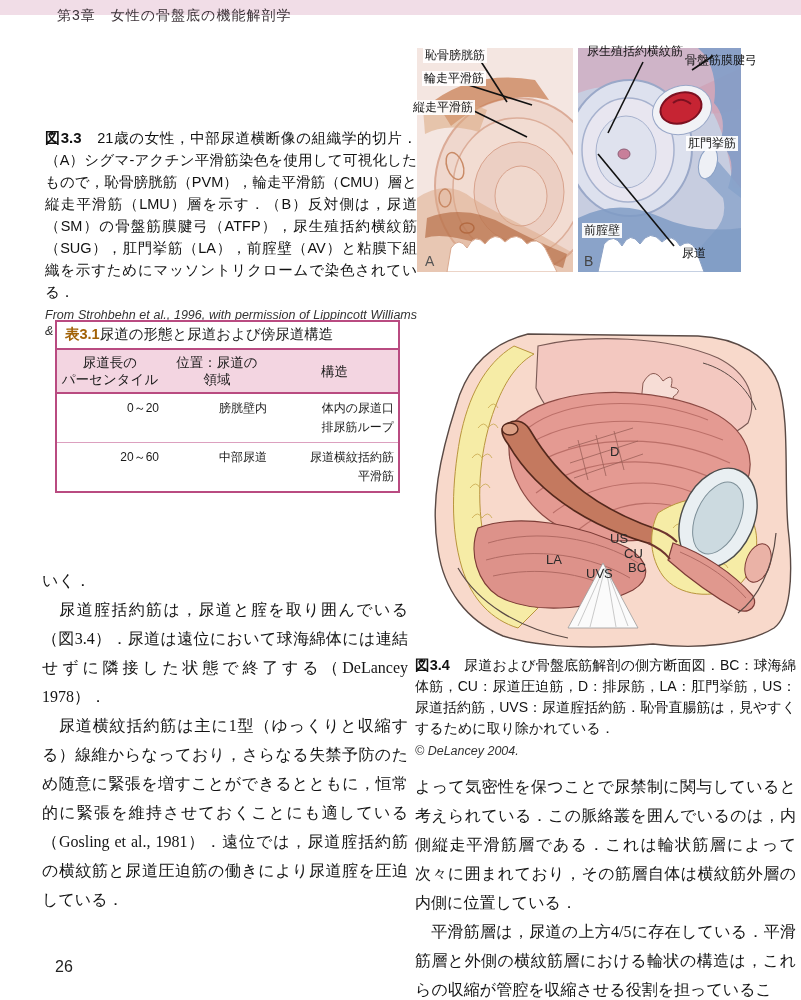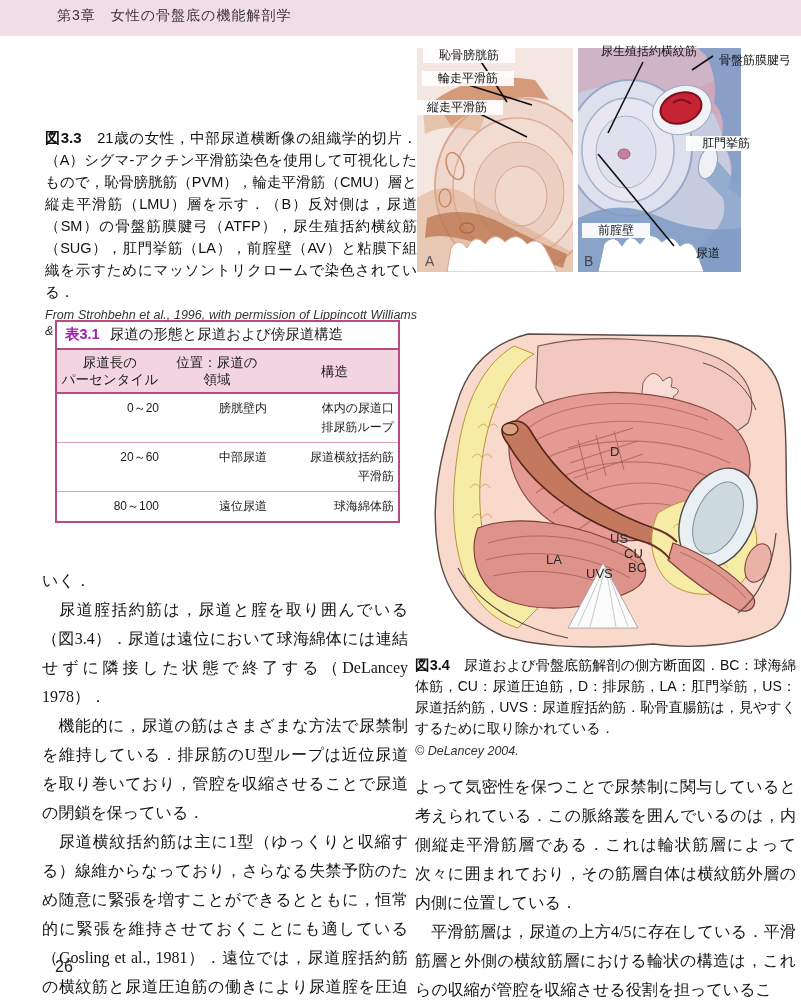--- a/index.html
+++ b/index.html
@@ -1,35 +1,35 @@
 <!DOCTYPE html>
 <html><head>
 <meta charset="utf-8">
 <style>
   html,body{margin:0;padding:0;background:#ffffff;}
   .page{position:relative;width:801px;height:1000px;background:#ffffff;overflow:hidden;
         font-family:"Liberation Sans",sans-serif;color:#1a1a1a;}
   
-  .chapter-bar{position:absolute;left:0;top:0;width:801px;height:36px;background:#f1dde7;}
+  .chapter-bar{position:absolute;left:0;top:0;width:801px;height:15px;background:#f1dde7;}
   .chapter-bar span{position:absolute;left:57px;top:7px;font-size:14px;color:#3c3338;letter-spacing:1px;}
   
   .fig33-cap{position:absolute;left:45px;top:127px;width:372px;font-size:14.5px;line-height:22px;text-align:justify;color:#111;}
   .fig33-cap b{font-size:15px;}
   .credit{font-style:italic;font-size:12.5px;line-height:16px;color:#333;margin-top:4px;}
   
   .histo{position:absolute;left:395px;top:40px;width:406px;height:240px;}
   .panel{position:absolute;top:8px;height:224px;}
   .panel svg{display:block;}
-  .histo-label{position:absolute;font-size:12px;color:#111;background:rgba(255,255,255,.92);padding:0 16px;line-height:15px;white-space:nowrap;}
+  .histo-label{position:absolute;font-size:12px;color:#111;background:rgba(255,255,255,.92);padding:0 2px;line-height:15px;white-space:nowrap;}
   .histo-label.plain{background:transparent;}
   .pointer-overlay{position:absolute;left:0;top:0;pointer-events:none;}
   
   .t31{position:absolute;left:55px;top:320px;width:341px;border:2px solid #b94b81;background:#fff;}
   .t31-title{padding:3px 8px 4px 8px;font-size:14.5px;border-bottom:2px solid #b94b81;}
-  .t31-title .lbl{color:#a21caf;font-weight:bold;margin-right:10px;}
+  .t31-title .lbl{color:#a16207;font-weight:bold;margin-right:0;}
   .t31 table{border-collapse:collapse;width:100%;}
   .t31 th{background:#f3d5e1;font-weight:normal;font-size:13.5px;line-height:17px;padding:4px 2px;text-align:center;white-space:pre-line;border-bottom:2px solid #b94b81;}
   .t31 td{font-size:12px;line-height:19px;padding:5px 4px 5px 14px;vertical-align:top;white-space:pre-line;border-bottom:1px solid #dca0bf;text-align:right;}
   .t31 tr:last-child td{border-bottom:none;}
   .t31 td.c2{padding-left:8px;}
   .t31 td.c3{padding-left:8px;}
   
   .anat{position:absolute;left:418px;top:328px;width:378px;height:322px;}
   .fig34-cap{position:absolute;left:415px;top:655px;width:381px;font-size:14px;line-height:21px;text-align:justify;color:#111;}
   .fig34-cap b{font-size:14.5px;}
@@ -98,21 +98,21 @@
       <line x1="248" y1="22" x2="213" y2="93" stroke="#111" stroke-width="1.6"></line>
       <line x1="318" y1="16" x2="297" y2="30" stroke="#111" stroke-width="1.6"></line>
       <line x1="203" y1="114" x2="279" y2="206" stroke="#111" stroke-width="1.6"></line>
     </svg>
 
     <div class="histo-label" style="left:28px;top:8px;">恥骨膀胱筋</div>
     <div class="histo-label" style="left:3px;top:31px;margin-left:24px;">輪走平滑筋</div>
     <div class="histo-label" style="left:16px;top:60px;">縦走平滑筋</div>
 
     <div class="histo-label plain" style="left:190px;top:4px;">尿生殖括約横紋筋</div>
-    <div class="histo-label plain" style="left:308px;top:13px;">骨盤筋膜腱弓</div>
+    <div class="histo-label plain" style="left:288px;top:13px;">骨盤筋膜腱弓</div>
     <div class="histo-label" style="left:291px;top:96px;">肛門挙筋</div>
     <div class="histo-label" style="left:187px;top:183px;">前腟壁</div>
     <div class="histo-label plain" style="left:285px;top:206px;">尿道</div>
   </div>
 
   <div class="fig33-cap">
     <b>図3.3</b><span>　21歳の女性，中部尿道横断像の組織学的切片．（A）シグマ-アクチン平滑筋染色を使用して可視化したもので，恥骨膀胱筋（PVM），輪走平滑筋（CMU）層と縦走平滑筋（LMU）層を示す．（B）反対側は，尿道（SM）の骨盤筋膜腱弓（ATFP），尿生殖括約横紋筋（SUG），肛門挙筋（LA），前腟壁（AV）と粘膜下組織を示すためにマッソントリクロームで染色されている．</span>
     <div class="credit">From Strohbehn et al., 1996, with permission of Lippincott Williams &amp; Wilkins, Baltimore, MD.</div>
   </div>
 
@@ -136,25 +136,20 @@
           <td class="c2">膀胱壁内</td>
           <td class="c3">体内の尿道口
 排尿筋ループ</td>
         </tr>
         <tr>
           <td>20～60</td>
           <td class="c2">中部尿道</td>
           <td class="c3">尿道横紋括約筋
 平滑筋</td>
         </tr>
-        <tr>
-          <td>80～100</td>
-          <td class="c2">遠位尿道</td>
-          <td class="c3">球海綿体筋</td>
-        </tr>
       </tbody>
     </table>
   </div>
 
   <div class="anat">
     <svg width="378" height="322" viewBox="0 0 378 322">
 
       <path d="M110,6 C70,16 48,42 38,78 C22,128 12,175 20,222 C26,262 48,292 85,308 C130,322 190,320 235,316 C280,322 330,316 356,300 C372,288 376,250 370,200 C366,150 372,90 360,55 C350,28 320,10 280,8 Z" fill="#f8d9cb" stroke="#5a4a45" stroke-width="1.4"></path>
 
       <path d="M96,18 C66,36 50,70 42,110 C34,155 32,200 44,240 C54,272 74,292 100,300 L120,280 C90,268 70,240 64,200 C58,156 64,110 80,72 C90,48 102,34 116,26 Z" fill="#f6eca6" stroke="#b9953d" stroke-width="1"></path>
@@ -240,21 +235,20 @@
   </div>
 
   <div class="fig34-cap">
     <b>図3.4</b><span>　尿道および骨盤底筋解剖の側方断面図．BC：球海綿体筋，CU：尿道圧迫筋，D：排尿筋，LA：肛門挙筋，US：尿道括約筋，UVS：尿道腟括約筋．恥骨直腸筋は，見やすくするために取り除かれている．</span>
     <div class="credit">© DeLancey 2004.</div>
   </div>
 
   <div class="col col-left">
     <p>いく．</p>
     <p>　尿道腟括約筋は，尿道と腟を取り囲んでいる（図3.4）．尿道は遠位において球海綿体には連結せずに隣接した状態で終了する（DeLancey 1978）．</p>
-    <p>　機能的に，尿道の筋はさまざまな方法で尿禁制を維持している．排尿筋のU型ループは近位尿道を取り巻いており，管腔を収縮させることで尿道の閉鎖を保っている．</p>
     <p>　尿道横紋括約筋は主に1型（ゆっくりと収縮する）線維からなっており，さらなる失禁予防のため随意に緊張を増すことができるとともに，恒常的に緊張を維持させておくことにも適している（Gosling et al., 1981）．遠位では，尿道腟括約筋の横紋筋と尿道圧迫筋の働きにより尿道腟を圧迫している．</p>
 
   </div>
 
   <div class="col col-right">
     <p>よって気密性を保つことで尿禁制に関与していると考えられている．この脈絡叢を囲んでいるのは，内側縦走平滑筋層である．これは輪状筋層によって次々に囲まれており，その筋層自体は横紋筋外層の内側に位置している．</p>
     <p>　平滑筋層は，尿道の上方4/5に存在している．平滑筋層と外側の横紋筋層における輪状の構造は，これらの収縮が管腔を収縮させる役割を担っているこ</p>
   </div>
 
   <div class="pageno">26</div>

